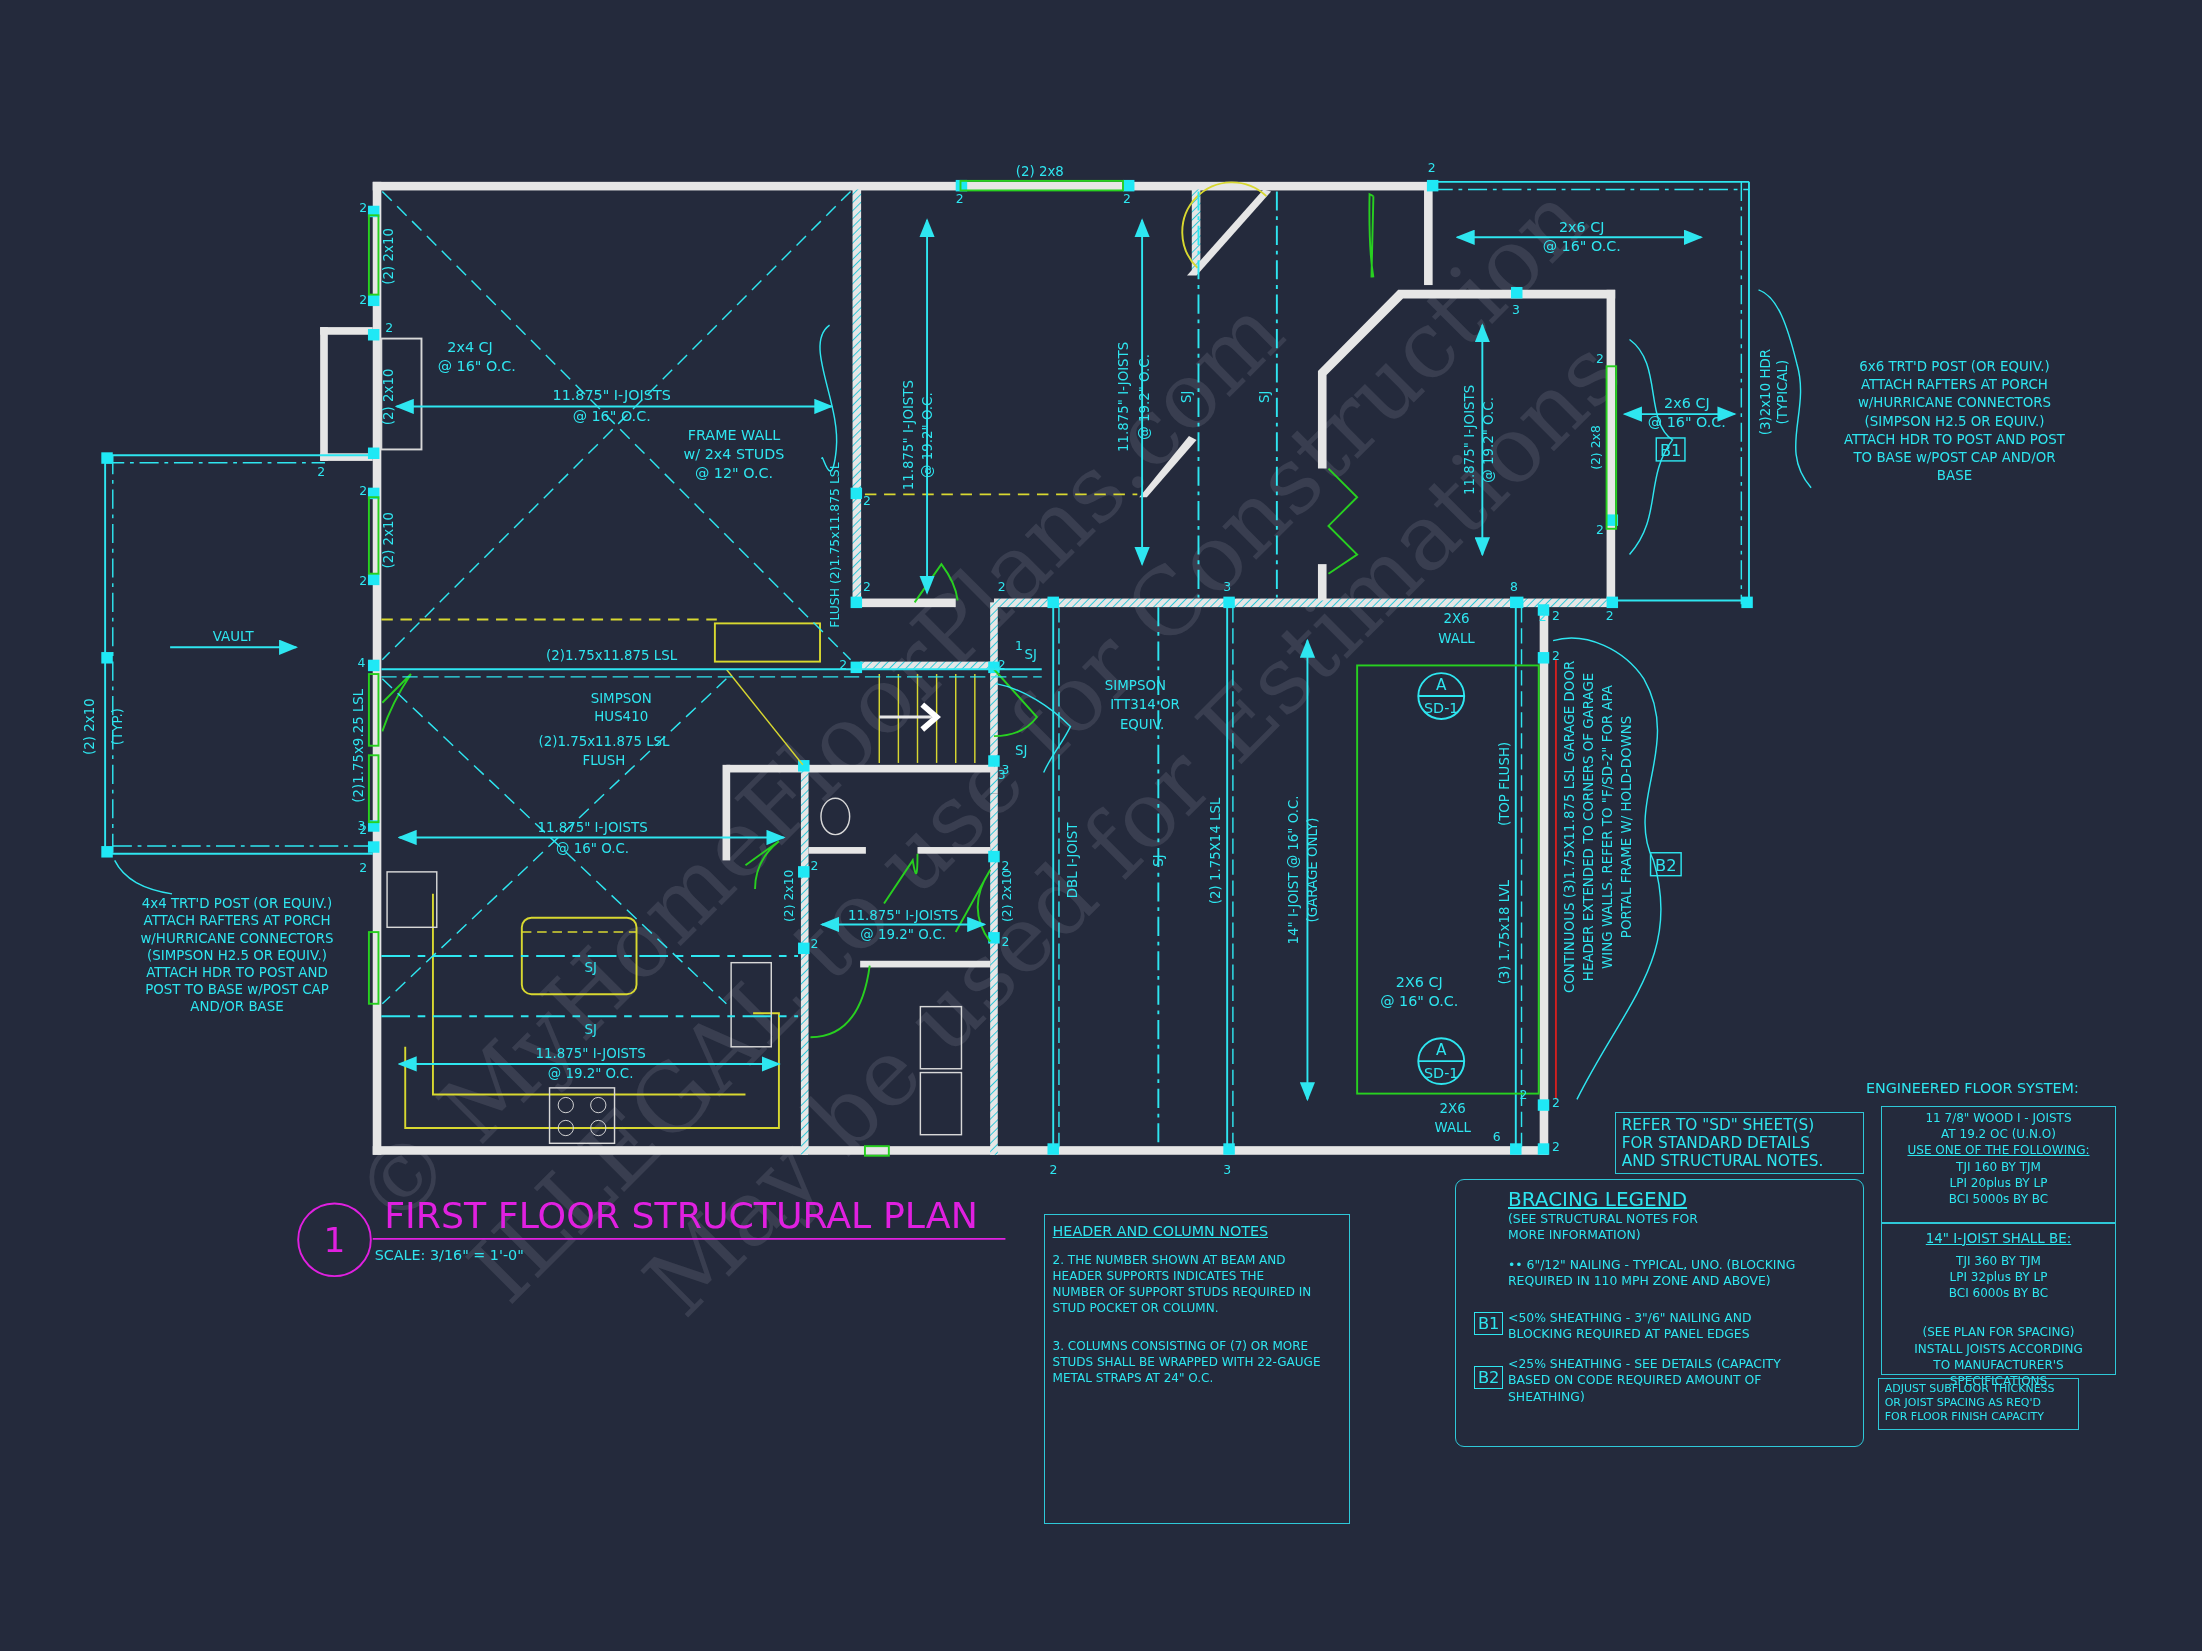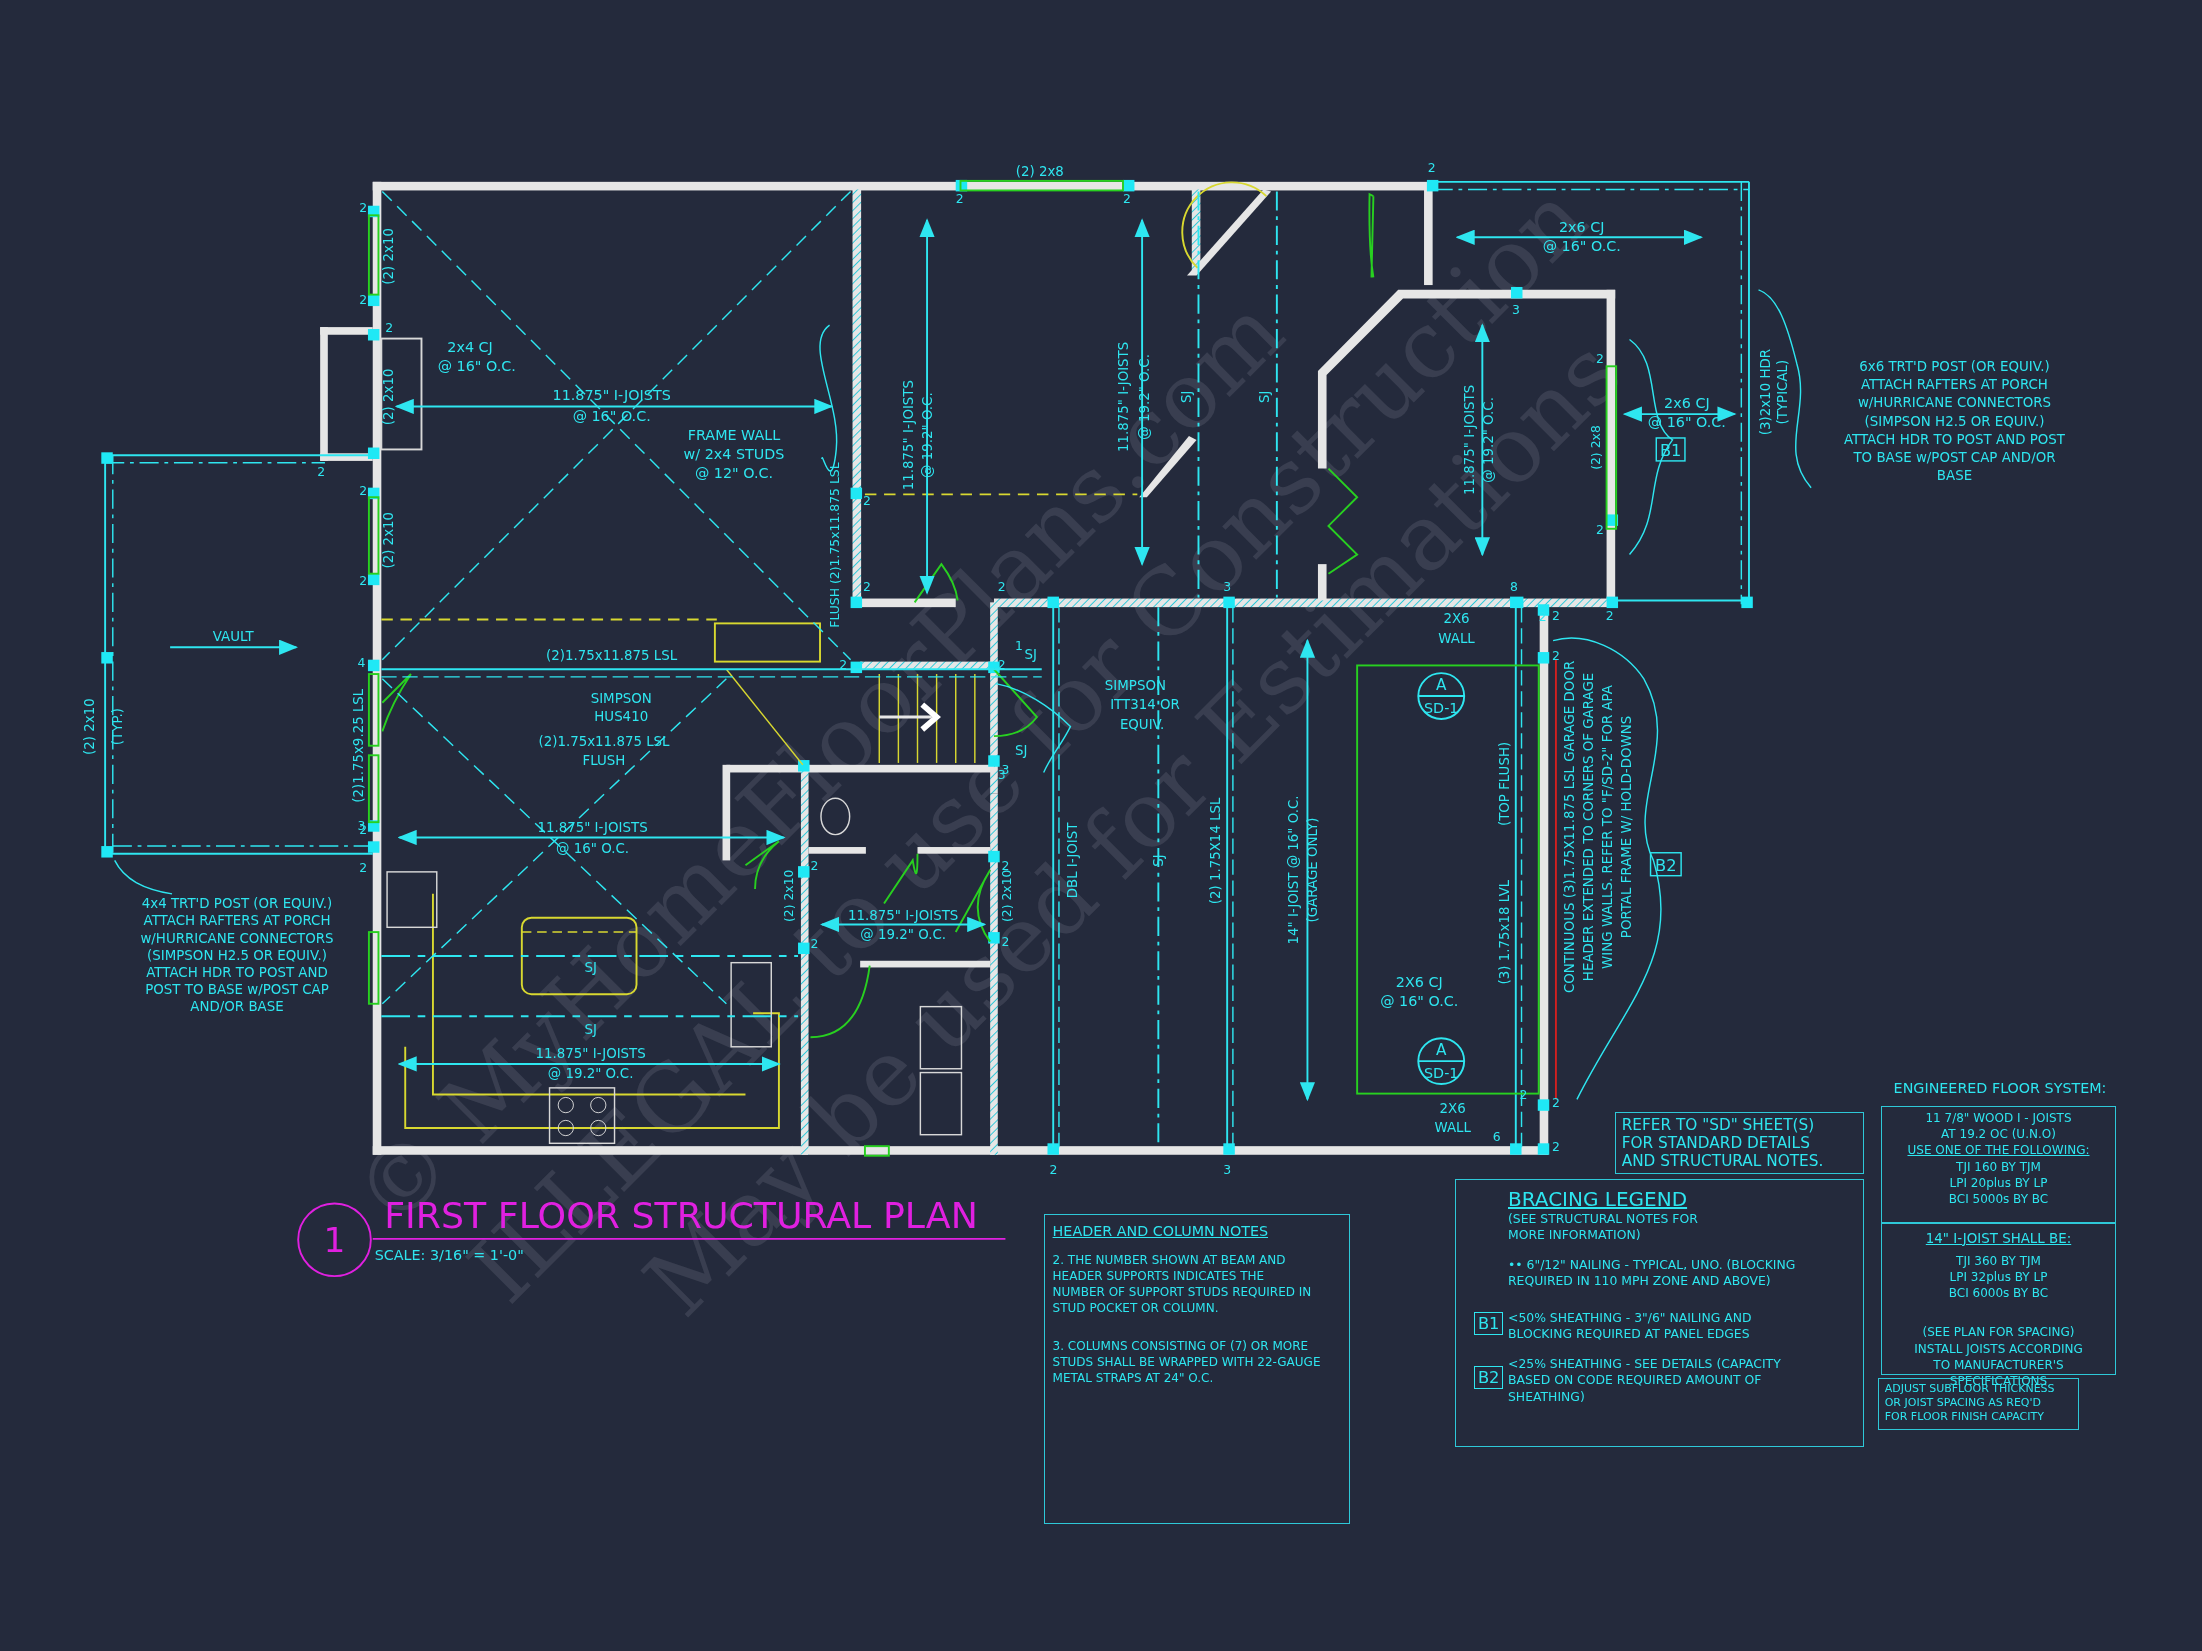--- a/index.html
+++ b/index.html
@@ -419,41 +419,41 @@
 </div>
 
 
 <div class="note-box" style="left:1615px;top:1112px;width:249px;height:62px;padding:2.9px 5.7px;font-size:15.3px;line-height:18px;">
   <span class="ln">REFER TO "SD" SHEET(S)</span>
   <span class="ln">FOR STANDARD DETAILS</span>
   <span class="ln">AND STRUCTURAL NOTES.</span>
 </div>
 
 
-<div class="note-box" style="left:1455px;top:1179px;width:409px;height:268px;padding:7.6px 11.5px 7.6px 52px;font-size:12.4px;line-height:16.3px;">
+<div class="note-box" style="left:1455px;top:1179px;width:409px;height:268px;padding:7.6px 11.5px 7.6px 52px;font-size:12.4px;line-height:16.3px;border-radius:9px;">
   <span class="ln hd" style="font-size:20px;line-height:23px;">BRACING LEGEND</span>
   <span class="ln">(SEE STRUCTURAL NOTES FOR</span>
   <span class="ln" style="margin-bottom:13.4px;">MORE INFORMATION)</span>
   <span class="ln">•• 6"/12" NAILING - TYPICAL, UNO. (BLOCKING</span>
   <span class="ln" style="margin-bottom:21px;">REQUIRED IN 110 MPH ZONE AND ABOVE)</span>
   <div style="position:relative;margin-bottom:13.4px;">
     <span style="position:absolute;left:-34px;top:1.9px;border:1.4px solid #2ee6f0;padding:0 2.9px;font-size:16.3px;line-height:21px;">B1</span>
     <span class="ln">&lt;50% SHEATHING - 3"/6" NAILING AND</span>
     <span class="ln">BLOCKING REQUIRED AT PANEL EDGES</span>
   </div>
   <div style="position:relative;">
     <span style="position:absolute;left:-34px;top:9.6px;border:1.4px solid #2ee6f0;padding:0 2.9px;font-size:16.3px;line-height:21px;">B2</span>
     <span class="ln">&lt;25% SHEATHING - SEE DETAILS (CAPACITY</span>
     <span class="ln">BASED ON CODE REQUIRED AMOUNT OF</span>
     <span class="ln">SHEATHING)</span>
   </div>
 </div>
 
 
-<div style="position:absolute;left:1866px;top:1080px;width:268px;text-align:center;color:#2ee6f0;font-size:14.3px;">ENGINEERED FLOOR SYSTEM:</div>
+<div style="position:absolute;left:1866px;top:1080px;width:268px;color:#2ee6f0;font-size:14.3px;">ENGINEERED FLOOR SYSTEM:</div>
 <div class="note-box" style="left:1881px;top:1106px;width:235px;height:118px;text-align:center;font-size:12px;line-height:16.3px;padding-top:2.9px;">
   <span class="ln">11 7/8" WOOD I - JOISTS</span>
   <span class="ln">AT 19.2 OC (U.N.O)</span>
   <span class="ln hd">USE ONE OF THE FOLLOWING:</span>
   <span class="ln">TJI 160 BY TJM</span>
   <span class="ln">LPI 20plus BY LP</span>
   <span class="ln">BCI 5000s BY BC</span>
 </div>
 <div class="note-box" style="left:1881px;top:1222px;width:235px;height:153px;text-align:center;font-size:12px;line-height:16.3px;padding-top:7.6px;">
   <span class="ln hd" style="font-size:13.4px;margin-bottom:5.7px;">14" I-JOIST SHALL BE:</span>

